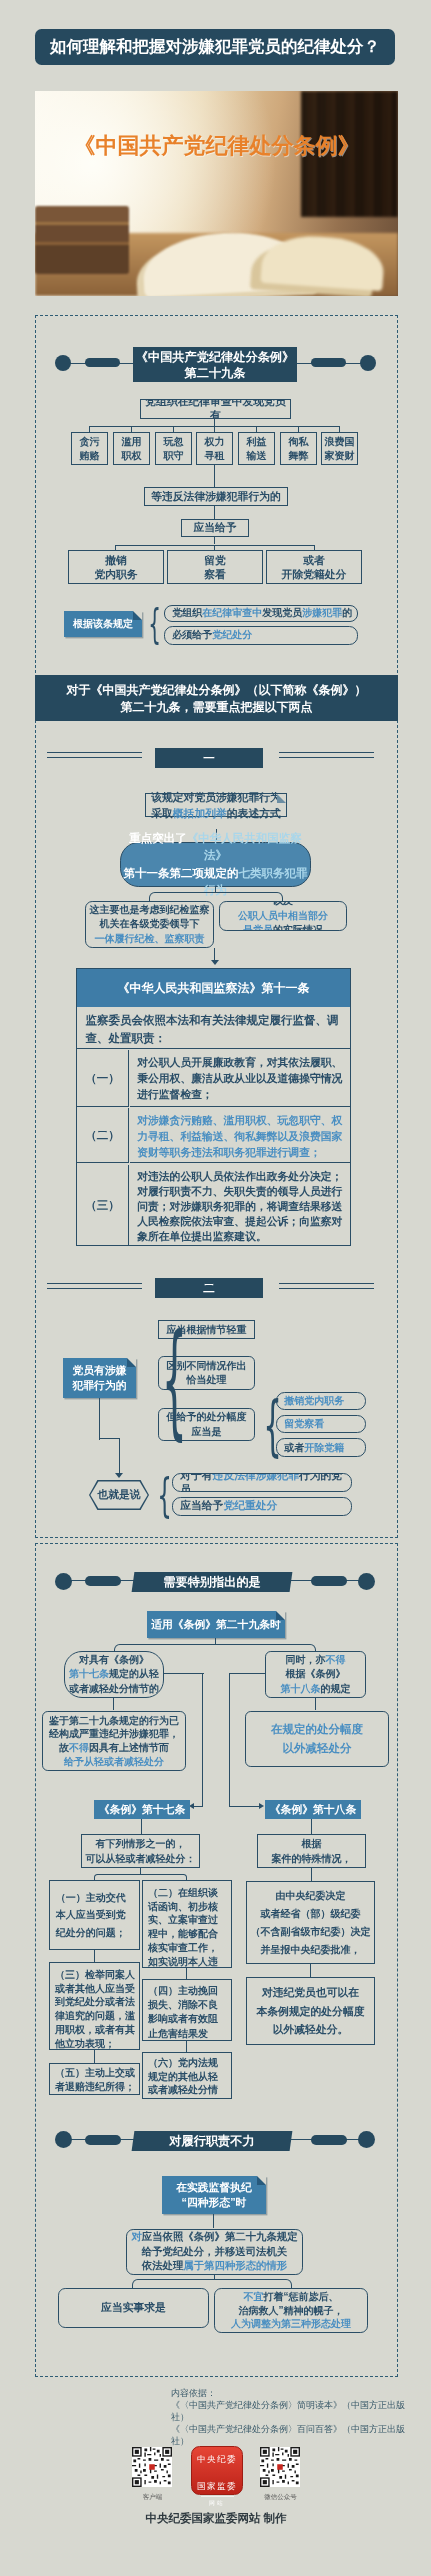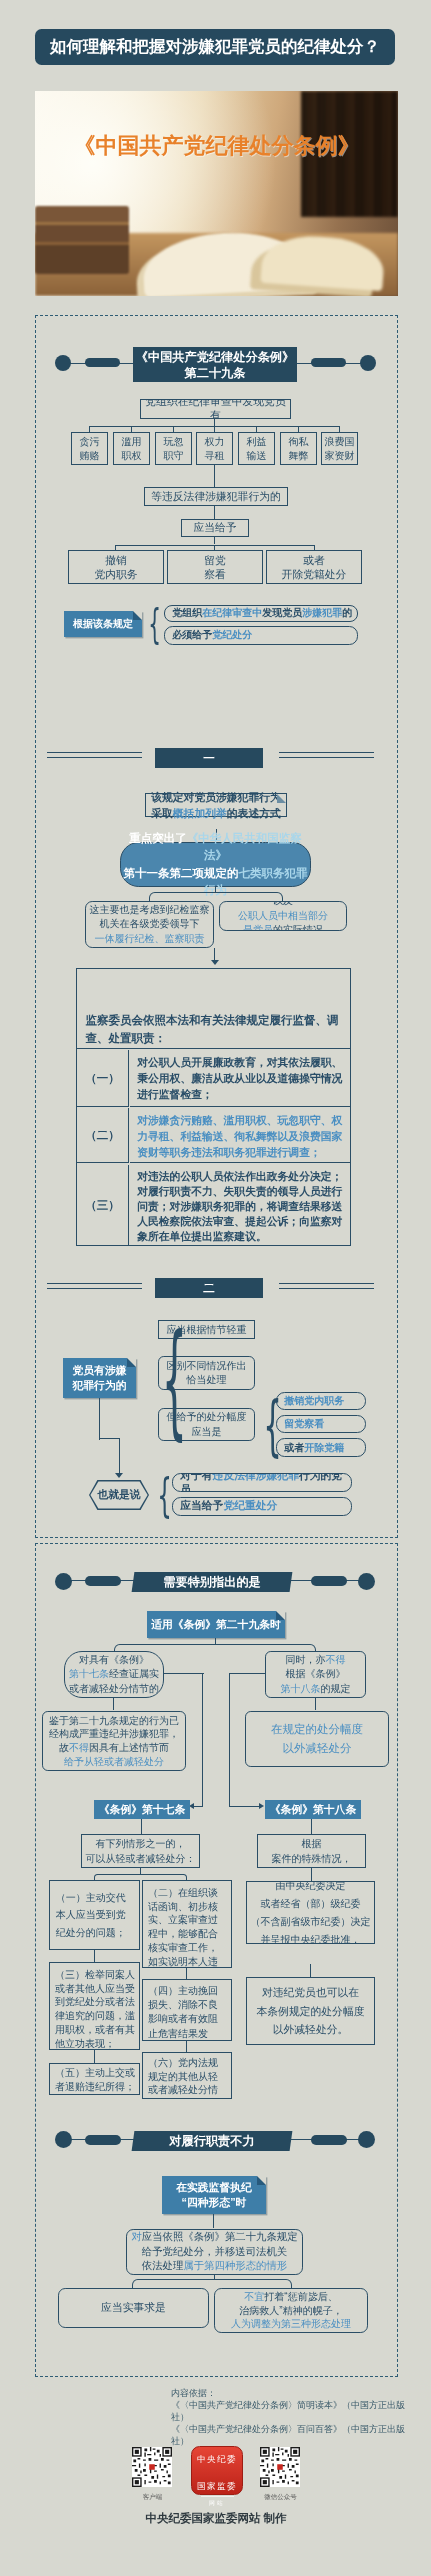--- a/index.html
+++ b/index.html
@@ -8,21 +8,21 @@
     --line:#2a4e66;
     --ink:#2a4e68;
     --blue:#3e7ea8;
     --tblue:#4a8fc2;
     --ltblue:#a9d6ea;
   }
   *{margin:0;padding:0;box-sizing:border-box}
   body{background:#bfc1ba;font-family:"Liberation Sans",sans-serif}
   #page{position:relative;width:432px;height:2576px;background:var(--pagebg);margin:0 auto;overflow:hidden}
   .abs{position:absolute}
-  .box{position:absolute;border:1.4px solid var(--line);color:var(--ink);font-weight:normal;background:transparent;overflow:hidden}
+  .box{position:absolute;border:1.4px solid var(--line);color:var(--ink);font-weight:bold;background:transparent;overflow:hidden}
   .cen{display:flex;align-items:center;justify-content:center;text-align:center}
   .rb{border-radius:7.2px}
   .vl{position:absolute;width:1.4px;background:var(--line)}
   .hl{position:absolute;height:1.4px;background:var(--line)}
   .u{position:absolute;border:1.4px solid var(--line);border-bottom:none;border-radius:5.8px 5.8px 0 0;background:transparent}
   .darkfill{background:var(--dark);color:#fff;font-weight:bold}
   .offs::after{content:'';position:absolute;left:3.6px;top:3.6px;width:100%;height:100%;border:1.1px solid var(--line);z-index:-1}
   .note{position:absolute;background:var(--blue);color:#fff;font-weight:bold;box-shadow:1.4px 1.4px 0 rgba(30,60,80,.35)}
   .note::before{content:'';position:absolute;top:0;right:0;border-style:solid;border-width:0 9.4px 9.4px 0;border-color:var(--pagebg) var(--pagebg) #275a7d #275a7d}
   .fnote{position:absolute;border:1.4px solid var(--line);color:var(--ink);font-weight:bold;background:var(--pagebg)}
@@ -140,20 +140,24 @@
     <span>根据该条规定</span>
   </div>
   <div class="brace" style="left:142px;top:604px;font-size:40px;line-height:40px;transform:scaleX(.5)">{</div>
   <div class="pill" style="left:164px;top:605px;width:194px;height:16.5px;font-size:10px;border-radius:8px">
     <span><span class="sg-d">党组织</span><span class="sg-b">在纪律审查中</span><span class="sg-d">发现党员</span><span class="sg-b">涉嫌犯罪</span><span class="sg-d">的</span></span>
   </div>
   <div class="pill" style="left:164px;top:626px;width:194px;height:18.7px;font-size:10px;border-radius:8.6px">
     <span><span class="sg-d">必须给予</span><span class="sg-b">党纪处分</span></span>
   </div>
 
+  <div class="abs darkfill" style="left:35px;top:675px;width:363px;height:46px;font-size:12px;text-align:center;padding-top:6.5px;line-height:17.3px">
+    <div>对于《中国共产党纪律处分条例》（以下简称《条例》）</div>
+      <div>第二十九条，需要重点把握以下两点</div>
+  </div>
 
   <div class="dlines" style="left:47px;top:752px;width:95px"></div>
   <div class="dlines" style="left:279px;top:752px;width:95px"></div>
   <div class="abs darkfill cen offs" style="left:155px;top:748px;width:108px;height:20px;font-size:11.5px">
     <span>一</span>
   </div>
 
   <div class="fnote cen" style="left:145px;top:793px;width:142px;height:24px;font-size:10.8px;line-height:16px">
     <span><span class="sg-d">该规定对党员涉嫌犯罪行为</span><br><span class="sg-d">采取</span><span class="sg-b">概括加列举</span><span class="sg-d">的表述方式</span></span>
   </div>
@@ -166,20 +170,23 @@
   <div class="box cen rb" style="left:85px;top:901px;width:129px;height:47px;font-size:10px;line-height:14.4px">
     <span><span class="sg-d">这主要也是考虑到纪检监察</span><br><span class="sg-d">机关在各级党委领导下</span><br><span class="sg-b">一体履行纪检、监察职责</span></span>
   </div>
   <div class="box cen rb" style="left:219px;top:901px;width:128px;height:30px;font-size:10px;line-height:14.4px">
     <span><span class="sg-d">以及</span><br><span class="sg-b">公职人员中相当部分</span><br><span class="sg-b">是党员</span><span class="sg-d">的实际情况</span></span>
   </div>
   <div class="vl" style="left:214px;top:948px;height:13px"></div>
   <div class="arrow-d" style="left:211px;top:960px"></div>
 
   <div class="abs" style="left:76px;top:968px;width:275px;height:278px;border:1.4px solid var(--line)">
+    <div class="abs cen" style="left:0;top:0;width:100%;height:38px;background:#3e7ca7;color:#fff;font-weight:bold;font-size:12px">
+      <span>《中华人民共和国监察法》第十一条</span>
+    </div>
     <div class="tbl-cell" style="left:0;top:38px;width:100%;height:42px;border-bottom:1.4px solid var(--line);font-size:11.5px;line-height:18px;padding:3.6px 7.2px 0 8.6px">
       <span>监察委员会依照本法和有关法律规定履行监督、调查、处置职责：</span>
     </div>
     <div class="tbl-cell cen" style="left:0;top:81px;width:52px;height:57px;border-right:1.4px solid var(--line);border-bottom:1.4px solid var(--line);font-size:11.5px">
       <span>（一）</span>
       </div>
     <div class="tbl-cell" style="left:53px;top:81px;width:220px;height:57px;border-bottom:1.4px solid var(--line);font-size:10.8px;line-height:16px;padding:4.3px 5.8px 0 7.2px">
       <span>对公职人员开展廉政教育，对其依法履职、秉公用权、廉洁从政从业以及道德操守情况进行监督检查；</span></div>
     <div class="tbl-cell cen" style="left:0;top:139px;width:52px;height:55px;border-right:1.4px solid var(--line);border-bottom:1.4px solid var(--line);font-size:11.5px">
       <span>（二）</span>
@@ -253,21 +260,21 @@
         <span>需要特别指出的是</span>
       </div>
   </div>
 
   <div class="note cen" style="left:147px;top:1611px;width:138px;height:27px;font-size:10.8px">
     <span>适用《条例》第二十九条时</span>
   </div>
   <div class="vl" style="left:215px;top:1638px;height:7.2px"></div>
   <div class="u" style="left:114px;top:1644px;width:202px;height:6.5px"></div>
   <div class="box cen rb" style="left:64px;top:1651px;width:100px;height:47px;font-size:10px;line-height:14.4px;border-radius:18px">
-    <span><span class="sg-d">对具有《条例》</span><br><span class="sg-b">第十七条</span><span class="sg-d">经查证属实</span><br><span class="sg-d">或者减轻处分情节的</span></span>
+    <span><span class="sg-d">对具有《条例》</span><br><span class="sg-b">第十七条</span><span class="sg-d">规定的从轻</span><br><span class="sg-d">或者减轻处分情节的</span></span>
     </div>
   <div class="box cen rb" style="left:265px;top:1651px;width:101px;height:47px;font-size:10px;line-height:14.4px;border-radius:5.8px">
     <span><span class="sg-d">同时，亦</span><span class="sg-b">不得</span><br><span class="sg-d">根据《条例》</span><br><span class="sg-b">第十八条</span><span class="sg-d">的规定</span></span>
     </div>
   <div class="vl" style="left:113px;top:1698px;height:12.2px"></div>
   <div class="vl" style="left:315px;top:1698px;height:12.2px"></div>
   <div class="box cen rb" style="left:42px;top:1711px;width:144px;height:60px;font-size:10px;line-height:13.7px;border-radius:5.8px">
     <span><span class="sg-d">鉴于第二十九条规定的行为已</span><br><span class="sg-d">经构成严重违纪并涉嫌犯罪，</span><br><span class="sg-d">故</span><span class="sg-b">不得</span><span class="sg-d">因具有上述情节而</span><br><span class="sg-b">给予从轻或者减轻处分</span></span>
     </div>
   <div class="box cen rb" style="left:245px;top:1711px;width:144px;height:56px;font-size:11.5px;line-height:18.7px;border-radius:5.8px">
@@ -312,21 +319,21 @@
   <div class="box" style="left:142px;top:1979px;width:90px;height:62px;font-size:10px;line-height:14.4px;padding:3.6px 3.6px 0 5px;text-align:left">
     <span>（四）主动挽回损失、消除不良影响或者有效阻止危害结果发生；</span></div>
   <div class="vl" style="left:94px;top:2050px;height:13px"></div>
   <div class="box" style="left:49px;top:2063px;width:91px;height:32px;font-size:10px;line-height:13.7px;padding:2.2px 3.6px 0 5px;text-align:left">
     <span>（五）主动上交或者退赔违纪所得；</span></div>
   <div class="vl" style="left:186px;top:2041px;height:10.8px"></div>
   <div class="box" style="left:142px;top:2052px;width:90px;height:47px;font-size:10px;line-height:13.7px;padding:2.9px 3.6px 0 5px;text-align:left">
     <span>（六）党内法规规定的其他从轻或者减轻处分情形。</span></div>
 
   <div class="vl" style="left:311px;top:1868px;height:13px"></div>
-  <div class="box cen" style="left:246px;top:1881px;width:129px;height:63px;font-size:10px;line-height:18px">
+  <div class="box cen" style="left:246px;top:1881px;width:129px;height:83px;font-size:10px;line-height:18px">
     <span>由中央纪委决定<br>或者经省（部）级纪委<br>（不含副省级市纪委）决定<br>并呈报中央纪委批准，</span>
     </div>
   <div class="vl" style="left:310px;top:1964px;height:13px"></div>
   <div class="box cen" style="left:246px;top:1977px;width:129px;height:68px;font-size:10.8px;line-height:18.7px">
     <span>对违纪党员也可以在<br>本条例规定的处分幅度<br>以外减轻处分。</span>
     </div>
 
   <div class="hl" style="left:65px;top:2139px;width:72px"></div>
   <div class="hl" style="left:291px;top:2139px;width:76px"></div>
   <div class="orn-p" style="left:85px;top:2135px;width:36px;height:10px"></div>

